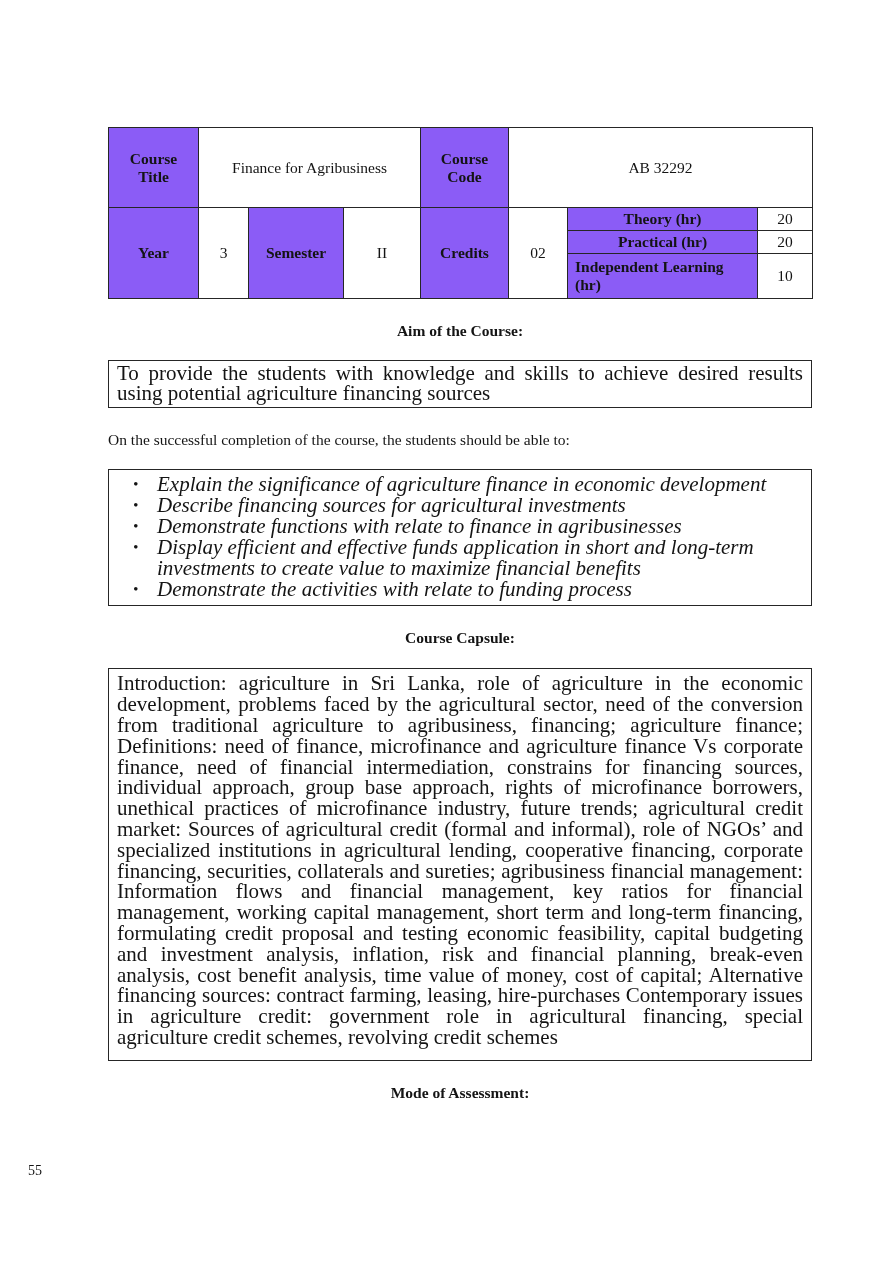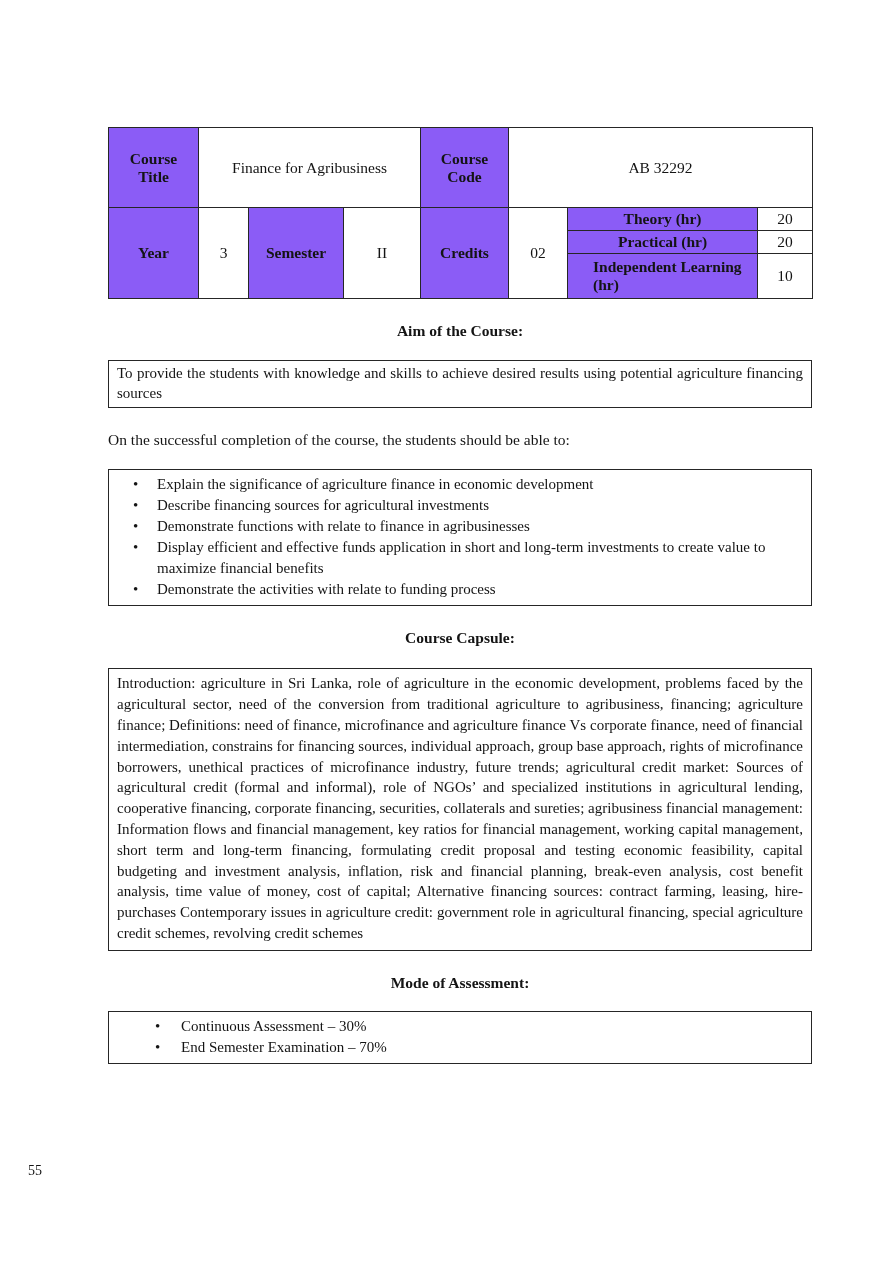--- a/index.html
+++ b/index.html
@@ -35,65 +35,66 @@
   table.course-table td.shade {
     background: #8b5cf6;
     font-weight: bold;
   }
   table.course-table tr.row-top { height: 80px; }
   table.course-table tr.sub-row-1 { height: 22px; }
   table.course-table tr.sub-row-2 { height: 21px; }
   table.course-table tr.sub-row-3 { height: 45px; }
   table.course-table td.hours-label-left {
     text-align: left;
-    padding-left: 25px;
+    padding-left: 7px;
   }
   table.course-table td.course-title-value { vertical-align: middle; margin-left: 43px; }
 
   
   h3.section-heading {
     font-size: 15.5px;
     font-weight: bold;
     margin-top: 23px;
     line-height: 1.2;
     text-align: center;
   }
   p.intro-line {
     font-size: 15.5px;
     margin-top: 23px;
     line-height: 1.2;
   }
   .text-box {
     border: 1px solid #262626;
     margin-top: 19px;
-    font-size: 15px;
+    font-size: 21px;
     line-height: 20.8px;
     padding: 2px 8px 3px 8px;
     text-align: justify;
   }
   .text-box ul {
     list-style: none;
     margin: 2px 0 2px 0;
+    font-style: italic;
   }
   .text-box ul li {
     position: relative;
     padding-left: 40px;
     line-height: 21px;
     text-align: left;
   }
   .text-box ul li::before {
     content: "\2022";
     position: absolute;
     left: 16px;
     font-size: 15px;
   }
   .text-box.assessment-box ul li { padding-left: 64px; }
   .text-box.assessment-box ul li::before { left: 38px; }
 
-  .capsule-box { margin-top: 21px; padding-top: 4px; padding-bottom: 6px; }
+  .capsule-box { margin-top: 21px; padding-top: 4px; padding-bottom: 12px; }
 
   .page-number {
     position: absolute;
     left: 0; right: 0;
     top: 1163px;
     text-align: left;
     font-size: 14px;
     margin-left: 28px;
   }
 </style>
@@ -152,22 +153,16 @@
       <li>Demonstrate functions with relate to finance  in agribusinesses</li>
       <li>Display efficient and effective funds application in short and long-term investments to create value to maximize financial benefits</li>
       <li>Demonstrate the activities with relate to funding process</li>
     </ul>
   </div>
 
   <h3 class="section-heading">Course Capsule:</h3>
   <div class="text-box capsule-box">Introduction: agriculture in Sri Lanka, role of agriculture in the economic development, problems faced by the agricultural sector, need of the conversion from traditional agriculture to agribusiness, financing; agriculture finance; Definitions: need of finance, microfinance and agriculture finance Vs corporate finance, need of financial intermediation, constrains for financing sources,  individual approach, group base approach, rights of microfinance borrowers, unethical practices of microfinance industry, future trends; agricultural credit market: Sources of agricultural credit (formal and informal), role of NGOs’ and specialized institutions in agricultural lending, cooperative financing, corporate financing, securities, collaterals and sureties; agribusiness financial management: Information flows and financial management, key ratios for financial management, working capital management, short term and long-term financing, formulating credit proposal and testing economic feasibility, capital budgeting and investment analysis, inflation, risk and financial planning, break-even analysis, cost benefit analysis, time value of money, cost of capital; Alternative financing sources: contract farming, leasing, hire-purchases Contemporary issues in agriculture credit: government role in agricultural financing, special agriculture credit schemes, revolving credit schemes</div>
 
   <h3 class="section-heading">Mode of Assessment:</h3>
-  <div class="text-box assessment-box">
-    <ul>
-      <li>Continuous Assessment – 30%</li>
-      <li>End Semester Examination – 70%</li>
-    </ul>
-  </div>
 
 </div>
 
 <div class="page-number">55</div>
 
 </body></html>

